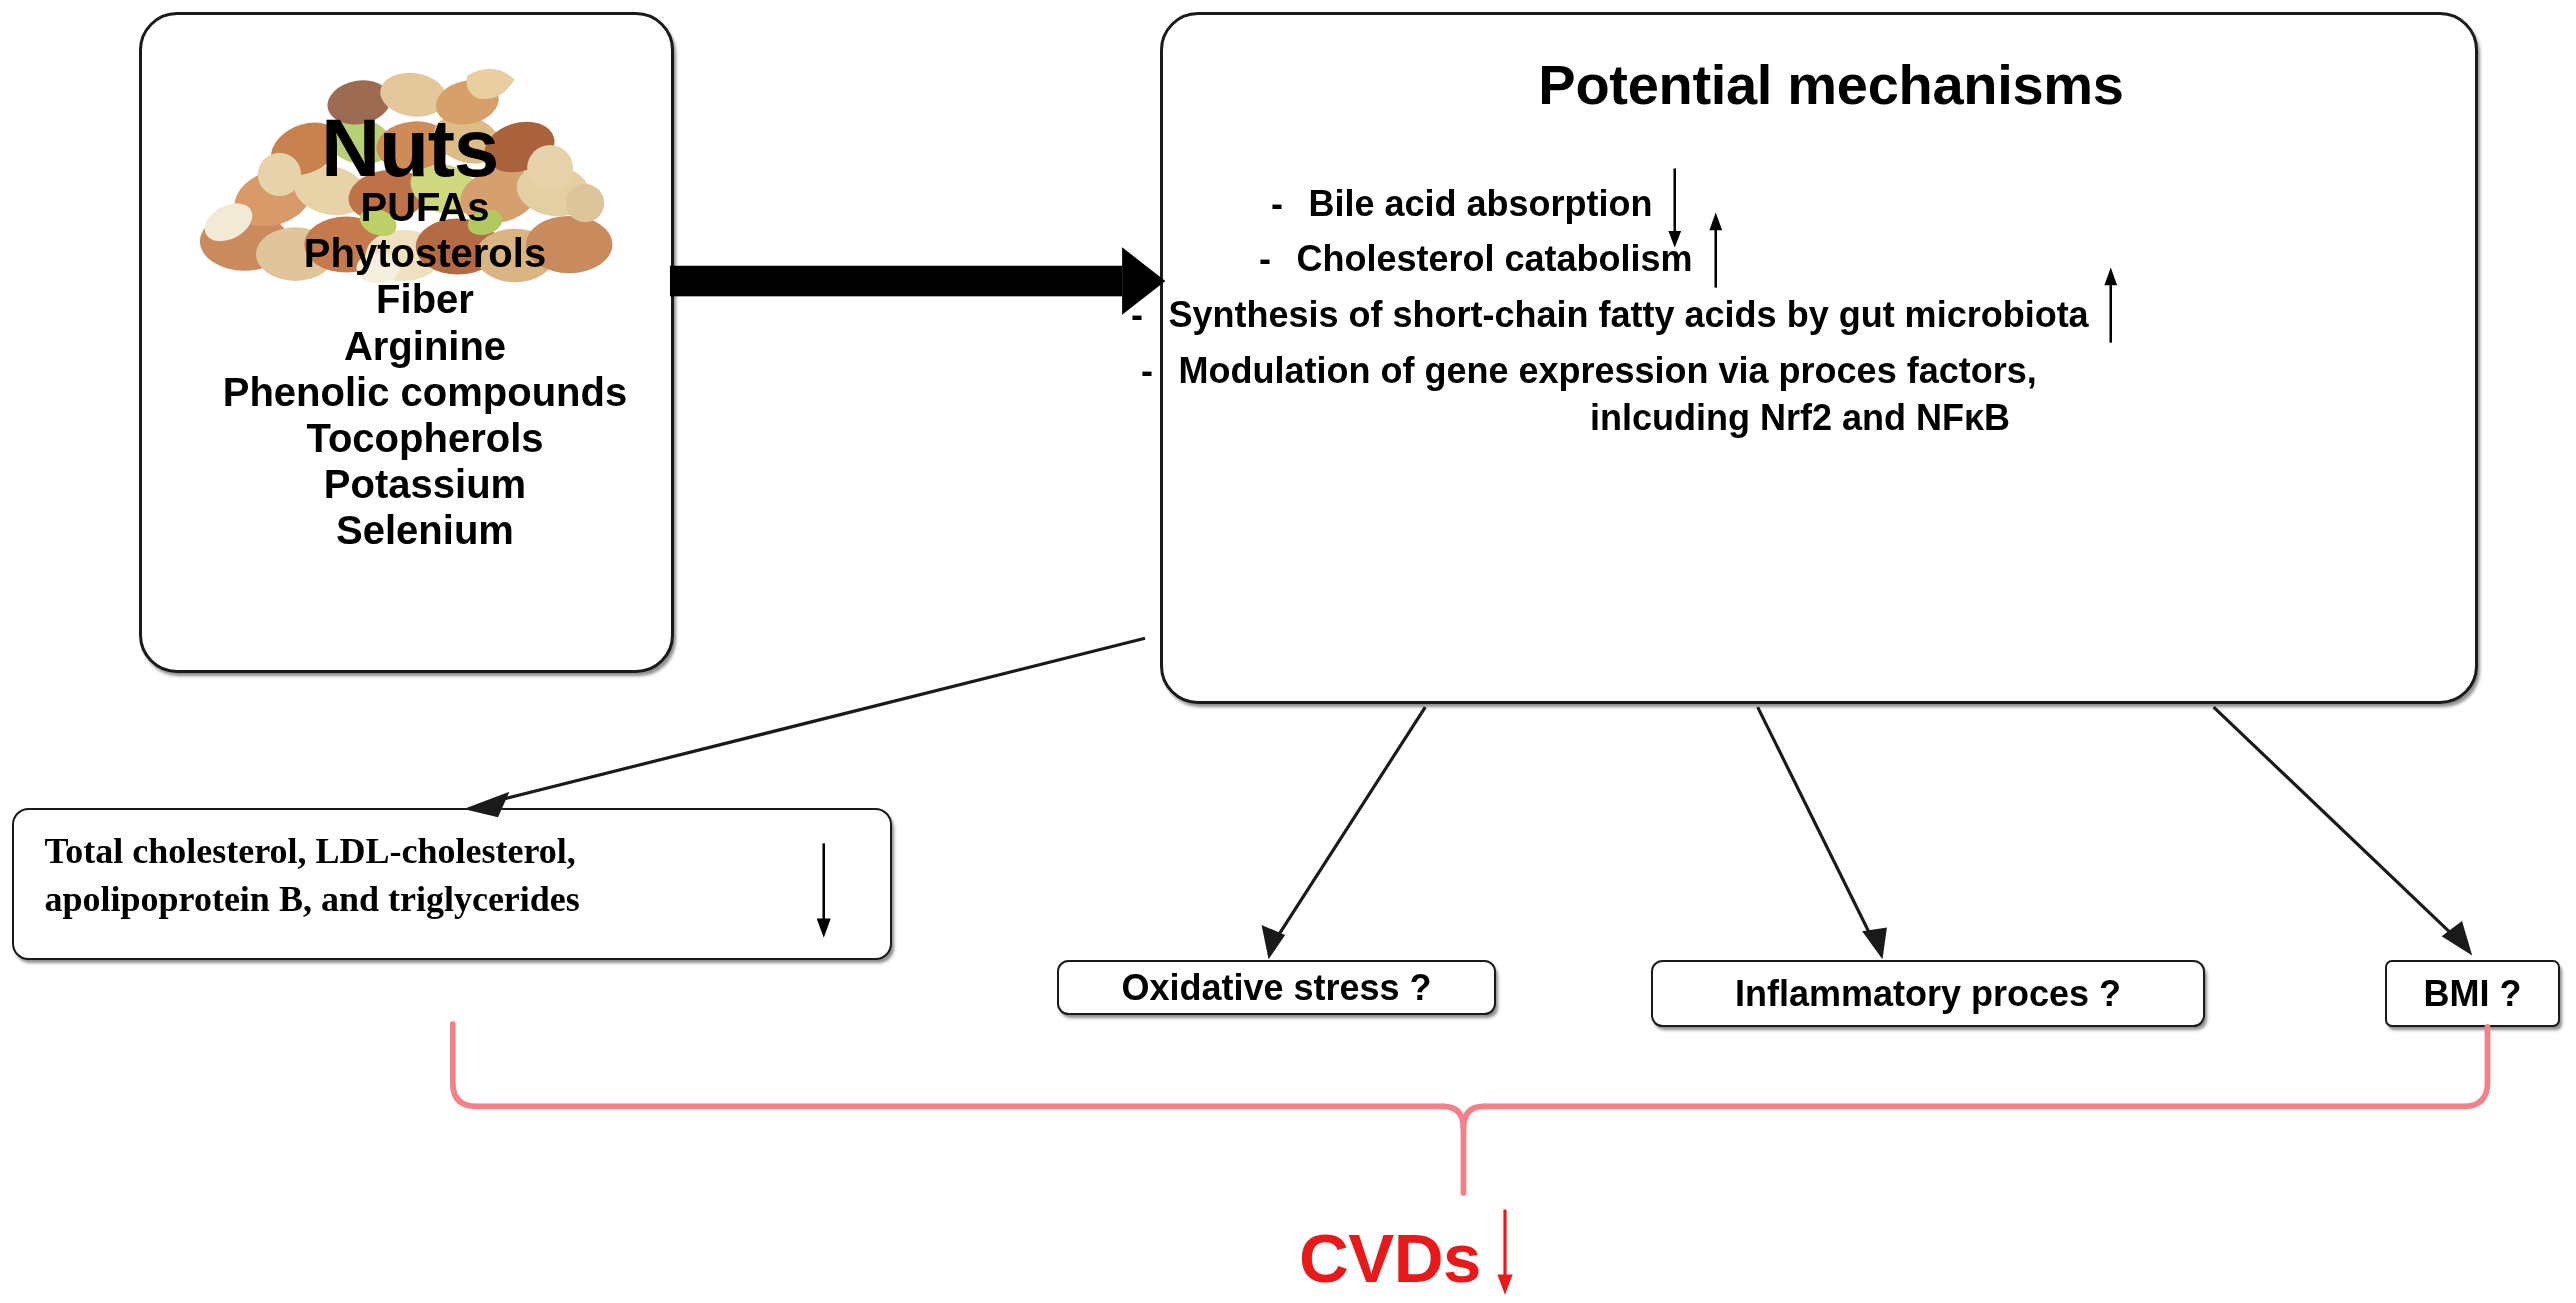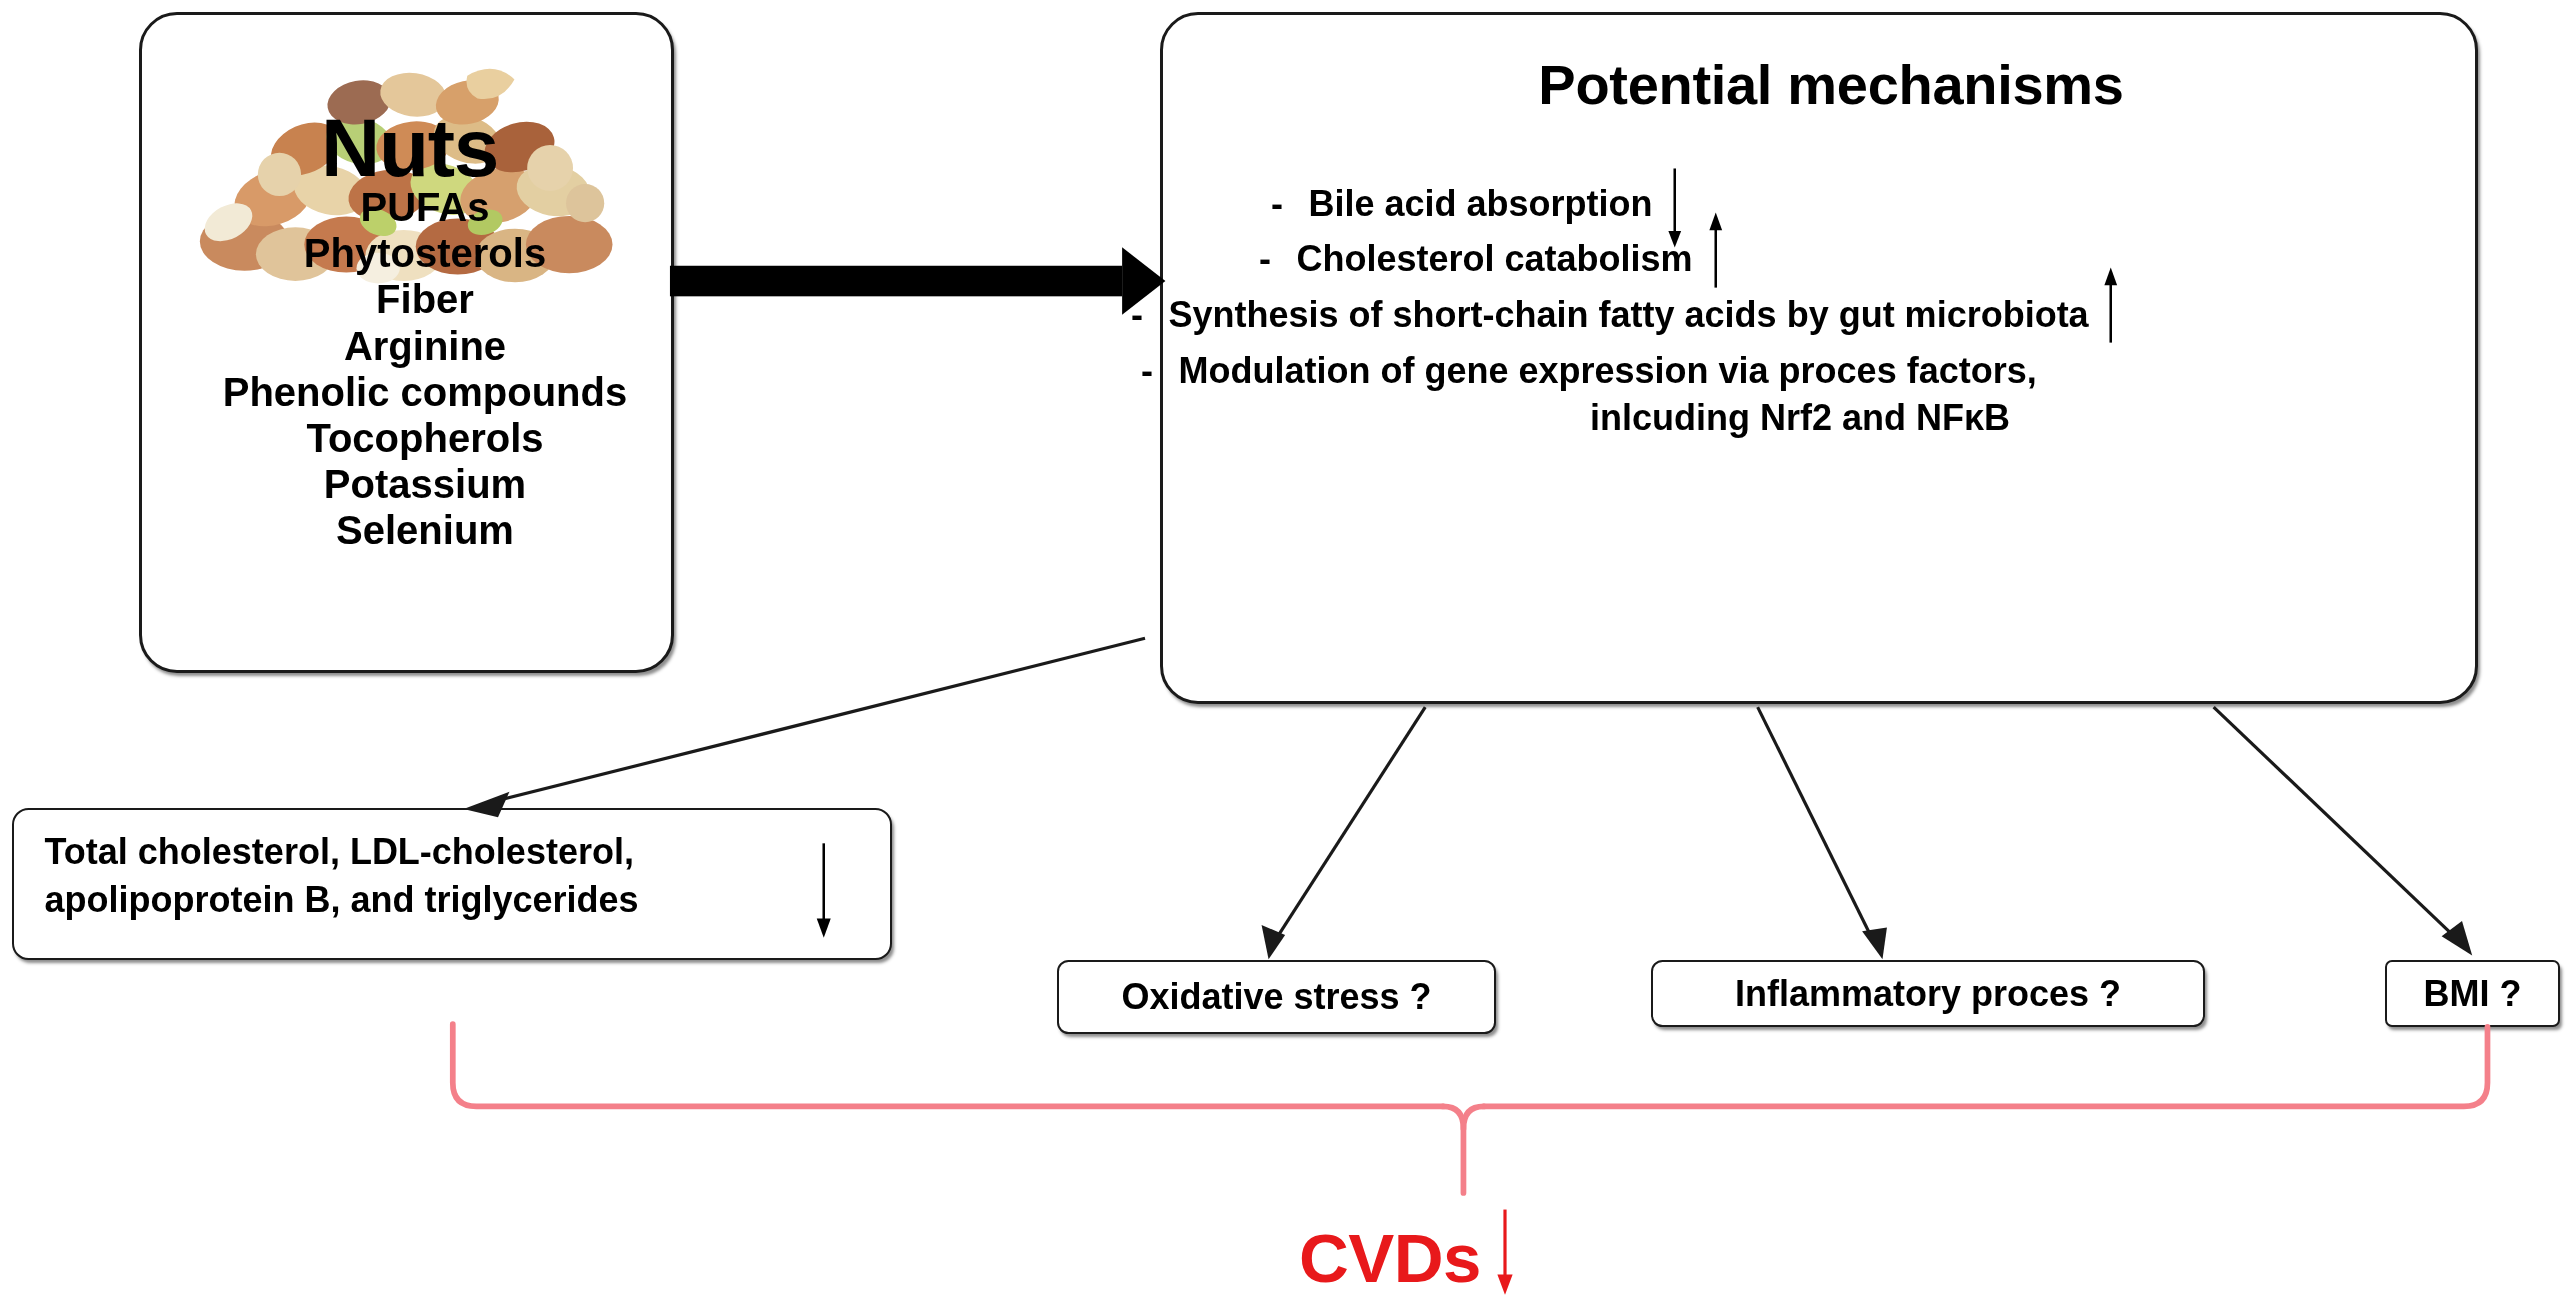--- a/index.html
+++ b/index.html
@@ -13,21 +13,21 @@
 
   
   .card{
     position:absolute;
     background:#ffffff;
     border:2.5px solid #1a1a1a;
     box-sizing:border-box;
     box-shadow:2.5px 3.8px 3.2px -1.3px rgba(0,0,0,0.45);
   }
   .card.big{border-radius:38px;border-width:3.2px;}
-  .card.mid{border-radius:16.6px;border-width:2.5px;}
+  .card.mid{border-radius:16.6px;border-width:2.5px;font-family:Liberation Serif, serif;}
   .card.small{border-radius:11.5px;border-width:2.5px;}
 
   
   #nuts-box{left:139px;top:11.5px;width:535px;height:661px;}
   #nuts-photo{
     position:absolute;left:25.5px;top:16.6px;width:484px;height:255px;
     border-radius:6.4px;overflow:hidden;
   }
   #nuts-photo svg{display:block;width:100%;height:100%;}
   #nuts-list{
@@ -64,21 +64,21 @@
   .varrow{position:absolute;}
 
   
   #chol-box{left:11.5px;top:808px;width:880px;height:152px;}
   #chol-text{
     position:absolute;left:31px;top:18px;width:751px;
     font-size:36px;font-weight:bold;color:#000;line-height:1.32;
   }
 
   
-  #ox-box{left:1057px;top:960px;width:439px;height:74px;}
+  #ox-box{left:1057px;top:960px;width:439px;height:55px;}
   #inf-box{left:1651px;top:960px;width:554px;height:67px;padding-left:17px;}
   #bmi-box{left:2385px;top:960px;width:175px;height:67px;border-radius:7px;}
   .qtext{
     position:absolute;left:0;top:0;width:100%;height:100%;
     display:flex;align-items:center;justify-content:center;
     font-size:36px;font-weight:bold;color:#000;white-space:nowrap;
   }
 
   
   #cvd-wrap{

